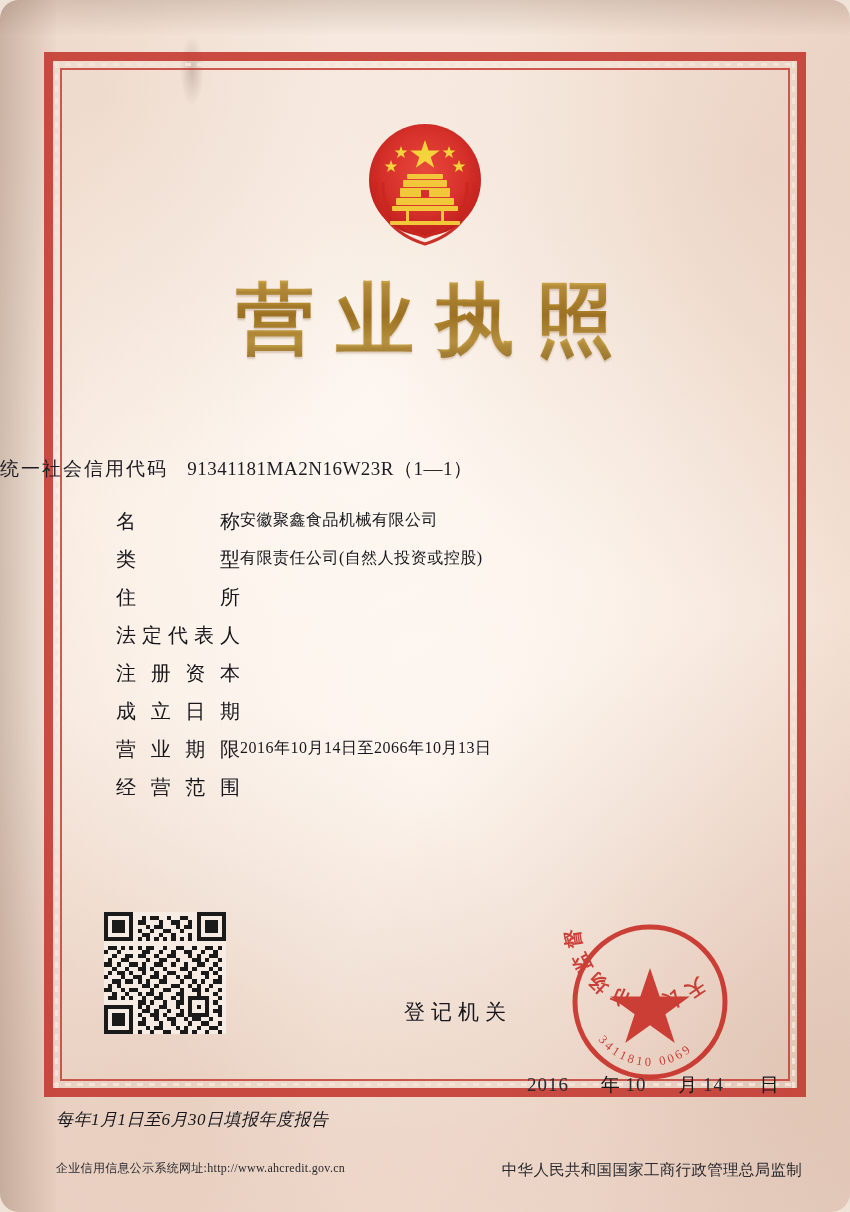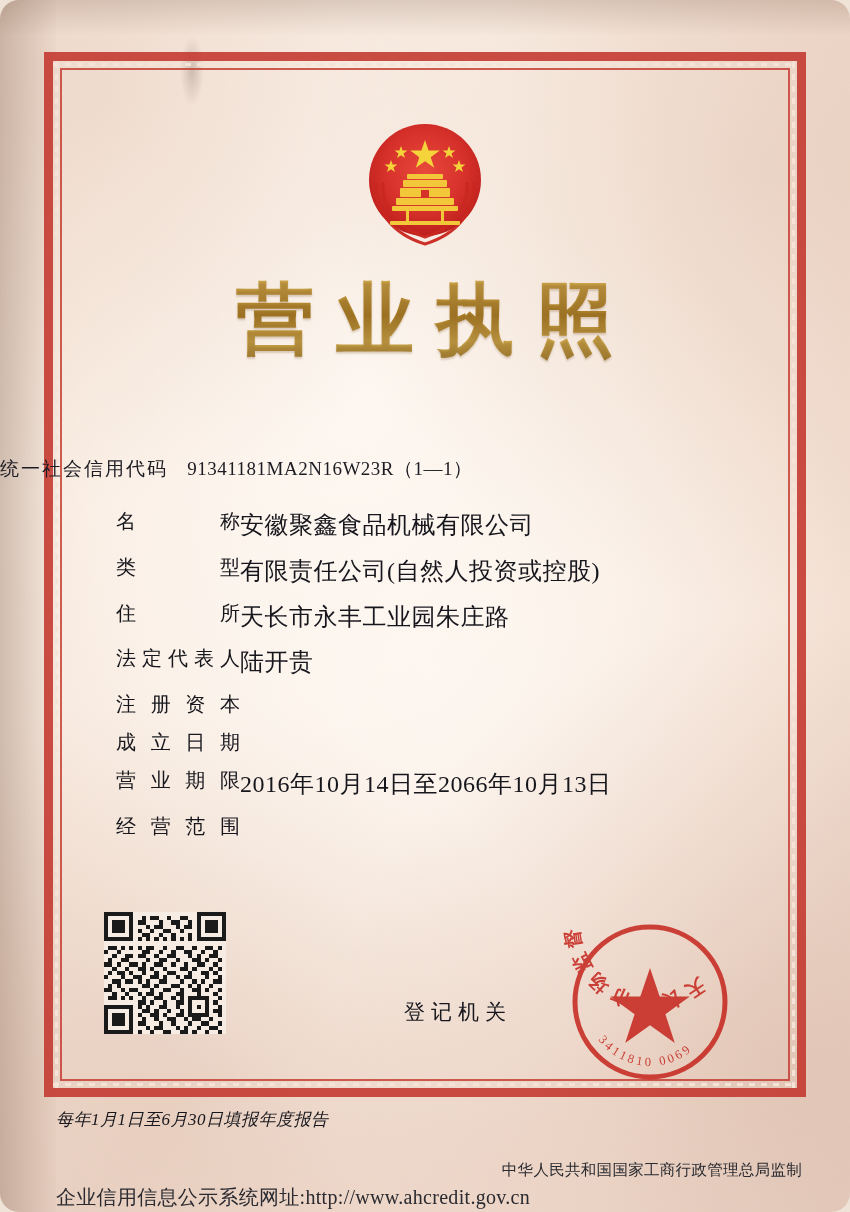--- a/index.html
+++ b/index.html
@@ -171,21 +171,21 @@
     display: flex;
     justify-content: space-between;
     letter-spacing: 0;
     line-height: 1.35;
   }
   .field-label span.ch {
     display: inline-block;
   }
   .field-value {
     flex: 1;
-    font-size: 24px;
+    font-size: 16px;
     color: #16161c;
     line-height: 1.45;
     letter-spacing: 0.5px;
   }
   .field-value.multi {
     line-height: 1.5;
   }
 
   
   .qr {
@@ -239,22 +239,22 @@
     font-size: 17px;
     color: #16161c;
     letter-spacing: 0.5px;
     font-style: italic;
   }
 
   
   .footer-left {
     position: absolute;
     left: 56px;
-    top: 1184px;
-    font-size: 20px;
+    top: 1160px;
+    font-size: 12px;
     color: #2a2a30;
     letter-spacing: 0.3px;
   }
   .footer-right {
     position: absolute;
     right: 48px;
     top: 1160px;
     font-size: 15.5px;
     color: #2a2a30;
     letter-spacing: 0.3px;
@@ -346,32 +346,30 @@
           <span class="ch">型</span>
       </div>
       <div class="field-value">有限责任公司(自然人投资或控股)</div>
     </div>
 
     <div class="field-row">
       <div class="field-label">
         <span class="ch">住</span>
           <span class="ch">所</span>
       </div>
-      <div class="field-value">天长市永丰工业园朱庄路</div>
     </div>
 
     <div class="field-row">
       <div class="field-label">
         <span class="ch">法</span>
           <span class="ch">定</span>
           <span class="ch">代</span>
           <span class="ch">表</span>
           <span class="ch">人</span>
       </div>
-      <div class="field-value">陆开贵</div>
     </div>
 
     <div class="field-row">
       <div class="field-label">
         <span class="ch">注</span>
           <span class="ch">册</span>
           <span class="ch">资</span>
           <span class="ch">本</span>
       </div>
     </div>
@@ -642,19 +640,27 @@
         <text font-family="'DejaVu Serif','Liberation Serif',serif" font-size="19" font-weight="bold" fill="#c62a22" letter-spacing="5">
           <textPath href="#sealTopArc" startOffset="26%">天长市市场监督管理局</textPath>
         </text>
         <text font-family="'Liberation Serif',serif" font-size="12.5" fill="#c62a22" letter-spacing="3">
           <textPath href="#sealBotArc" startOffset="20%">3411810 0069</textPath>
         </text>
       </g>
     </svg>
   </div>
 
+  <div class="date-line">
+    <span class="date-handwrite">2016</span>
+    <span class="gap-sm"></span><span class="u">年</span>
+    <span class="date-handwrite">10</span>
+    <span class="gap-sm"></span><span class="u">月</span>
+    <span class="date-handwrite">14</span>
+    <span class="gap"></span><span class="u">日</span>
+  </div>
 
   <div class="annual-note">每年1月1日至6月30日填报年度报告</div>
 
   <div class="footer-left">企业信用信息公示系统网址:http://www.ahcredit.gov.cn</div>
   <div class="footer-right">中华人民共和国国家工商行政管理总局监制</div>
 
 </div>
 
 </body></html>

